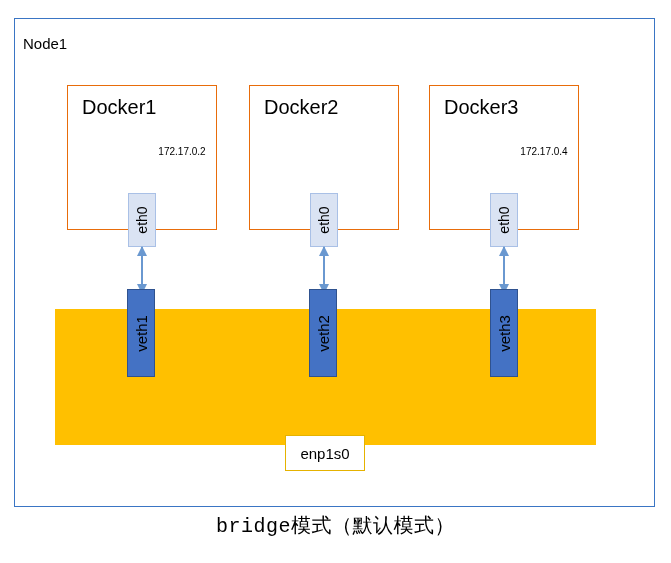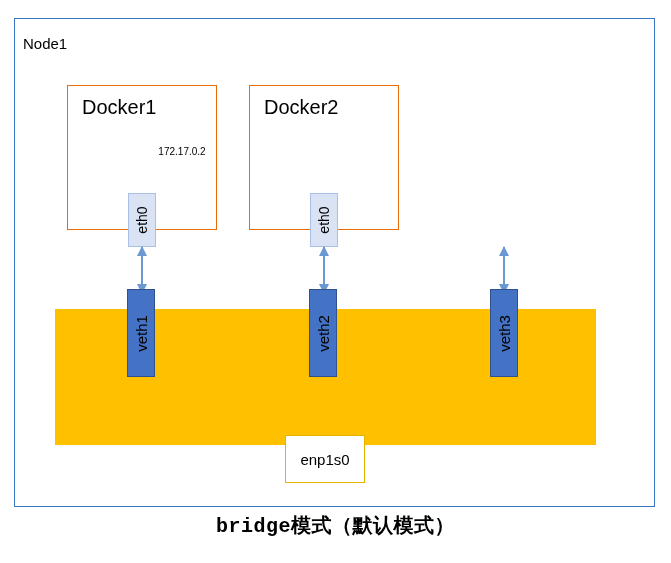--- a/index.html
+++ b/index.html
@@ -104,36 +104,36 @@
     width: 100%;
     text-align: center;
     font-size: 14px;
     line-height: 1.35;
   }
   .enp-box {
     position: absolute;
     left: 270px;
     top: 416px;
     width: 80px;
-    height: 48px;
+    height: 36px;
     border: 1px solid #e5b200;
     background: #fff;
     display: flex;
     align-items: center;
     justify-content: center;
     font-size: 15px;
   }
   .caption {
     position: absolute;
     left: 0;
     top: 512px;
     width: 671px;
     text-align: center;
     font-family: "Courier New", monospace, "Microsoft YaHei";
-    font-weight: bold;
+    font-weight: normal;
     font-size: 20px;
     letter-spacing: 0.5px;
   }
   .arrow-line {
     position: absolute;
     width: 2px;
     background: #6a98d0;
   }
   .arrow-head-up, .arrow-head-down {
     position: absolute;
@@ -159,20 +159,27 @@
       <div class="eth-box">
           <span>eth0</span>
         </div>
     </div>
     <div class="docker-box d2">
       <div class="docker-label">Docker2</div>
       <div class="eth-box">
           <span>eth0</span>
         </div>
     </div>
+    <div class="docker-box d3">
+      <div class="docker-label">Docker3</div>
+      <div class="ip-label">172.17.0.4</div>
+      <div class="eth-box">
+          <span>eth0</span>
+        </div>
+    </div>
 
     <div class="arrow-line" style="left:126px; top:228px; height:46px;">
       <div class="arrow-head-up"></div>
       <div class="arrow-head-down"></div>
     </div>
     <div class="arrow-line" style="left:308px; top:228px; height:46px;">
       <div class="arrow-head-up"></div>
       <div class="arrow-head-down"></div>
     </div>
     <div class="arrow-line" style="left:488px; top:228px; height:46px;">

